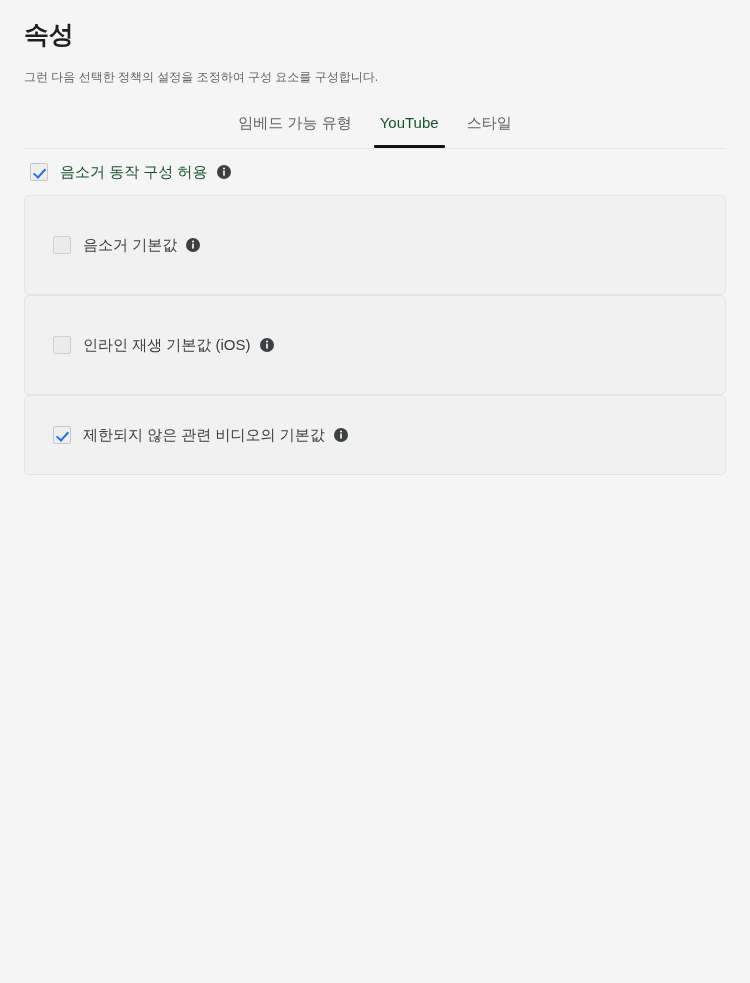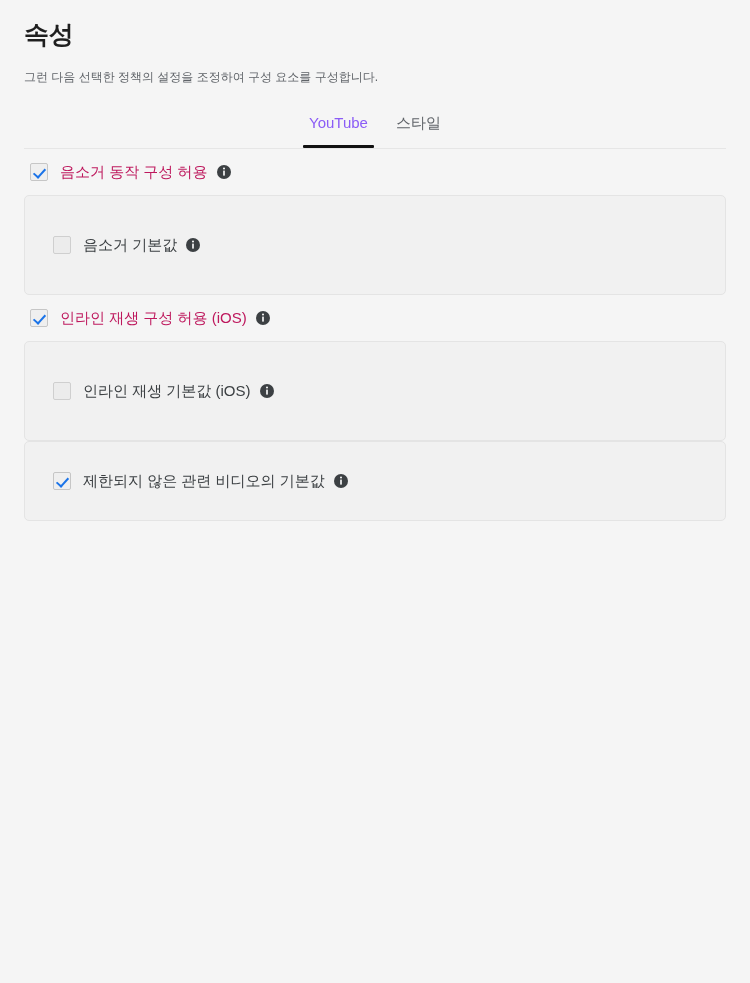--- a/index.html
+++ b/index.html
@@ -51,21 +51,21 @@
   .tab {
     position: relative;
     padding: 0 14px 14px 14px;
     font-size: 15px;
     line-height: 22px;
     color: #5f6368;
     cursor: pointer;
     white-space: nowrap;
   }
   .tab.active {
-    color: #8b5cf6;
+    color: #14532d;
   }
   .tab.active::after {
     content: "";
     position: absolute;
     left: 8px;
     right: 8px;
     bottom: 0;
     height: 3px;
     background: #111111;
     border-radius: 1px;
@@ -126,21 +126,21 @@
     transform: rotate(42deg);
   }
   .cb.unchecked {
     background: #ececec;
     border-color: #cfcfcf;
   }
   .cb-label {
     margin-left: 12px;
     font-size: 15px;
     line-height: 20px;
-    color: #be185d;
+    color: #14532d;
     white-space: nowrap;
   }
   .panel .cb-label {
     color: #3c4043;
   }
   
   .info-icon {
     margin-left: 9px;
     width: 14px;
     height: 14px;
@@ -155,20 +155,23 @@
 </head>
 <body>
 
 <div class="page">
 
   <h1 class="page-title">속성</h1>
   <p class="page-subtitle">그런 다음 선택한 정책의 설정을 조정하여 구성 요소를 구성합니다.</p>
 
   <div class="tabs-wrap">
     <div class="tabs">
+      <div class="tab">
+        <span>임베드 가능 유형</span>
+      </div>
       <div class="tab active">
         <span>YouTube</span>
       </div>
       <div class="tab">
         <span>스타일</span>
       </div>
     </div>
     <div class="tabs-divider"></div>
   </div>
 
@@ -194,31 +197,20 @@
               <circle cx="7" cy="7" r="7" fill="#3c4043"></circle>
               <rect x="6.2" y="5.6" width="1.6" height="5" fill="#ffffff"></rect>
               <circle cx="7" cy="3.6" r="1" fill="#ffffff"></circle>
             </svg>
         </span>
       </div>
     </div>
 
 
 
-    <div class="top-row">
-      <span class="cb checked"></span>
-      <span class="cb-label">인라인 재생 구성 허용 (iOS)</span>
-      <span class="info-icon">
-        <svg width="14" height="14" viewBox="0 0 14 14">
-            <circle cx="7" cy="7" r="7" fill="#3c4043"></circle>
-            <rect x="6.2" y="5.6" width="1.6" height="5" fill="#ffffff"></rect>
-            <circle cx="7" cy="3.6" r="1" fill="#ffffff"></circle>
-          </svg>
-      </span>
-    </div>
     <div class="panel">
       <div class="panel-row">
         <span class="cb unchecked"></span>
         <span class="cb-label">인라인 재생 기본값 (iOS)</span>
         <span class="info-icon">
           <svg width="14" height="14" viewBox="0 0 14 14">
               <circle cx="7" cy="7" r="7" fill="#3c4043"></circle>
               <rect x="6.2" y="5.6" width="1.6" height="5" fill="#ffffff"></rect>
               <circle cx="7" cy="3.6" r="1" fill="#ffffff"></circle>
             </svg>

